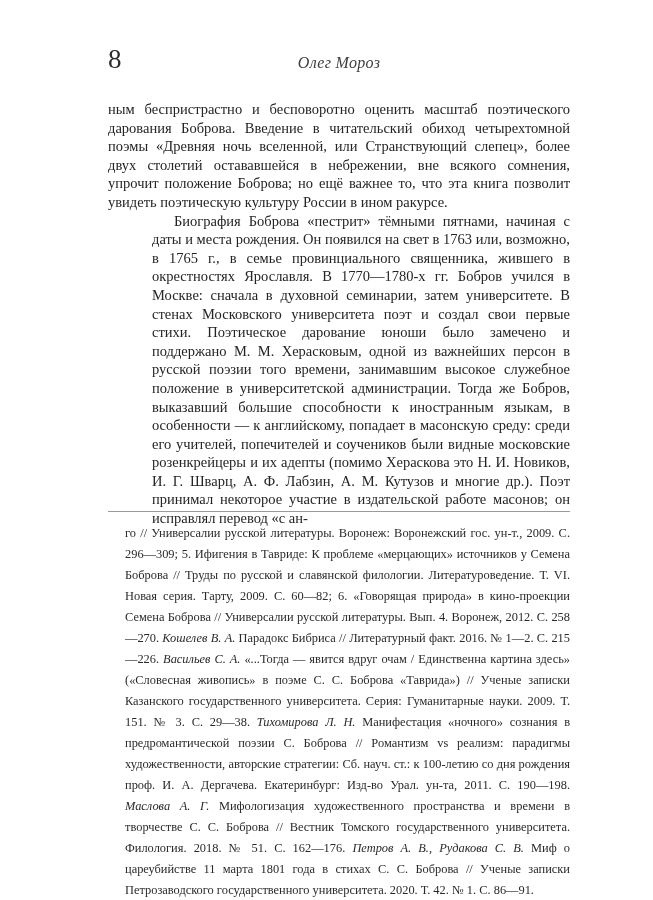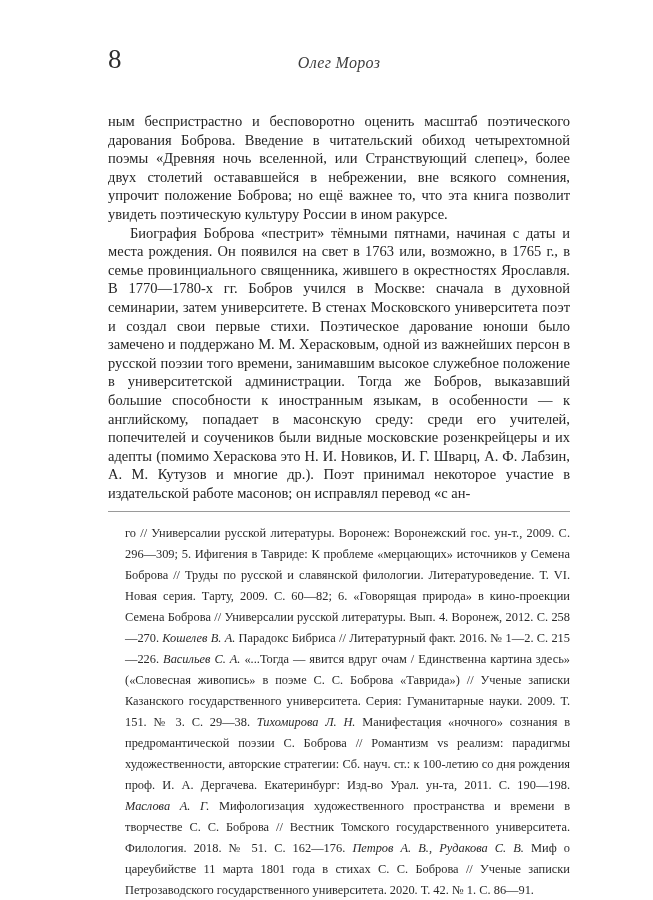--- a/index.html
+++ b/index.html
@@ -35,29 +35,29 @@
     top: 6px;
     text-align: center;
     font-style: italic;
     font-size: 16px;
     color: #3d3d3d;
     letter-spacing: 0.3px;
   }
   .bodytext {
     position: absolute;
     left: 108px;
-    top: 112px;
+    top: 100px;
     width: 462px;
     font-size: 14.5px;
     line-height: 18.6px;
     text-align: justify;
     color: #242424;
   }
   .bodytext p { margin: 0; }
-  .bodytext p.indent { text-indent: 22px; }
+  .bodytext p.indent { text-indent: 22px; margin-left: 44px; }
   .footnote-area {
     position: absolute;
     left: 108px;
     top: 511px;
     width: 462px;
   }
   .footnote-divider {
     width: 462px;
     height: 0;
     border-top: 1px solid #9a9a9a;

